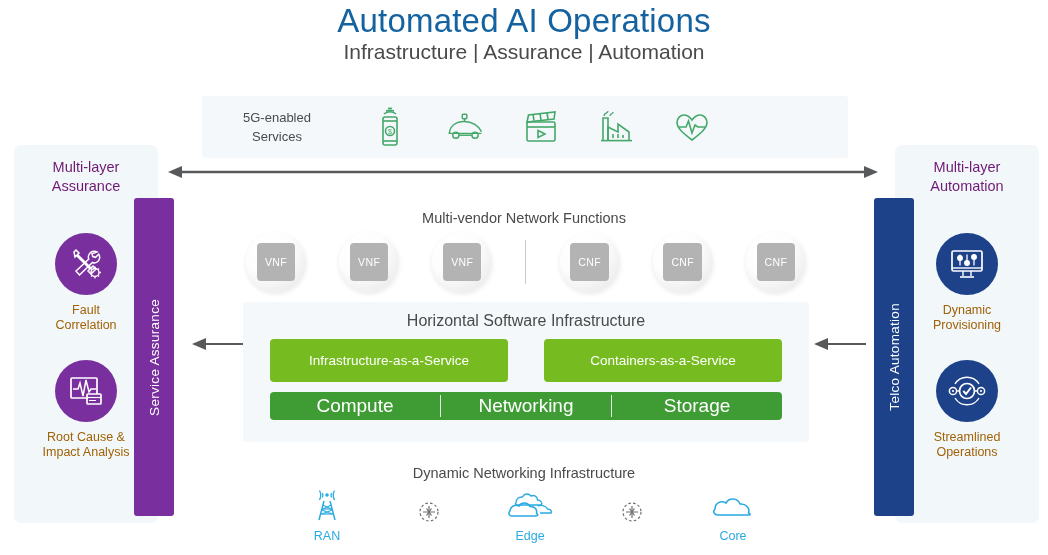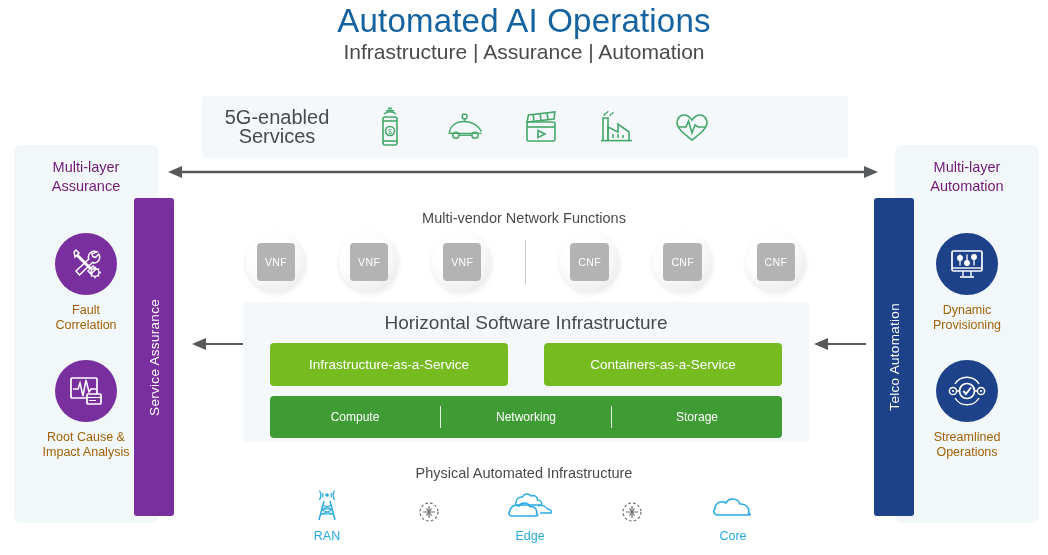--- a/index.html
+++ b/index.html
@@ -25,21 +25,21 @@
 
   
   .services-bar {
     position: absolute; left: 202px; top: 96px;
     width: 646px; height: 62px;
     background: #f4f8fb; border-radius: 3px;
     display: flex; align-items: center;
   }
   .services-label {
     width: 150px; text-align: center;
-    font-size: 20px; color: #4a4a4a; line-height: 19px;
+    font-size: 13px; color: #4a4a4a; line-height: 19px;
   }
   .svc-icons { flex: 1; display: flex; align-items: center; justify-content: space-around; padding-right: 118px; }
   .svc-icon { width: 42px; height: 44px; display: flex; align-items: center; justify-content: center; }
 
   
   .side-panel {
     position: absolute; top: 145px; width: 144px; height: 378px;
     background: #f2f7fa; border-radius: 7px;
   }
   .side-panel.left { left: 14px; }
@@ -105,34 +105,34 @@
   .nf-divider { width: 1px; height: 44px; background: #c9c9c9; }
 
   
   .hsi {
     position: absolute; left: 243px; top: 302px;
     width: 566px; height: 140px;
     background: #f4f8fb; border-radius: 4px;
   }
   .hsi-title {
     margin-top: 10px; text-align: center;
-    font-size: 19px; color: #4a4a4a;
+    font-size: 16px; color: #4a4a4a;
   }
   .hsi-row {
     margin-top: 9px; padding: 0 27px;
     display: flex; justify-content: space-between; gap: 8px;
   }
   .hsi-box {
     width: 238px; height: 43px; background: #76bc21;
     border-radius: 4px; color: #ffffff; font-size: 13.5px;
     display: flex; align-items: center; justify-content: center;
   }
   .hsi-bar {
-    margin: 10px 27px 0; height: 42px; background: #3f9c35;
-    border-radius: 4px; color: #ffffff; font-size: 12px;
+    margin: 10px 27px 0; height: 28px; background: #3f9c35;
+    border-radius: 4px; color: #ffffff; font-size: 19px;
     display: flex; align-items: center;
   }
   .hsi-cell { flex: 1; text-align: center; }
   .hsi-sep { width: 1px; height: 22px; background: rgba(255,255,255,.85); }
 
   
   .pni-title {
     position: absolute; left: 0; top: 465px; width: 1048px;
     text-align: center; font-size: 14.5px; color: #4a4a4a;
   }
@@ -357,21 +357,21 @@
     </div>
     <div class="hsi-bar">
       <div class="hsi-cell">Compute</div>
       <div class="hsi-sep"></div>
       <div class="hsi-cell">Networking</div>
       <div class="hsi-sep"></div>
       <div class="hsi-cell">Storage</div>
     </div>
   </div>
 
-  <div class="pni-title">Physical Automated Infrastructure</div>
+  <div class="pni-title">Dynamic Networking Infrastructure</div>
   <div class="pni-row">
     <div class="pni-item">
       <div class="pni-icon">
         <svg width="30" height="40" viewBox="0 0 30 40" fill="none" stroke="#29abe2" stroke-width="1.5">
           <circle cx="15" cy="8" r="1.8" fill="#29abe2" stroke="none"></circle>
           <path d="M10.5 6 A6 6 0 0 1 10.5 10.5" stroke-width="1.3"></path>
           <path d="M19.5 6 A6 6 0 0 0 19.5 10.5" stroke-width="1.3"></path>
           <path d="M7.5 3.5 A10 10 0 0 1 7.5 13" stroke-width="1.3"></path>
           <path d="M22.5 3.5 A10 10 0 0 0 22.5 13" stroke-width="1.3"></path>
           <path d="M12 14 L7 33 M18 14 L23 33"></path>

